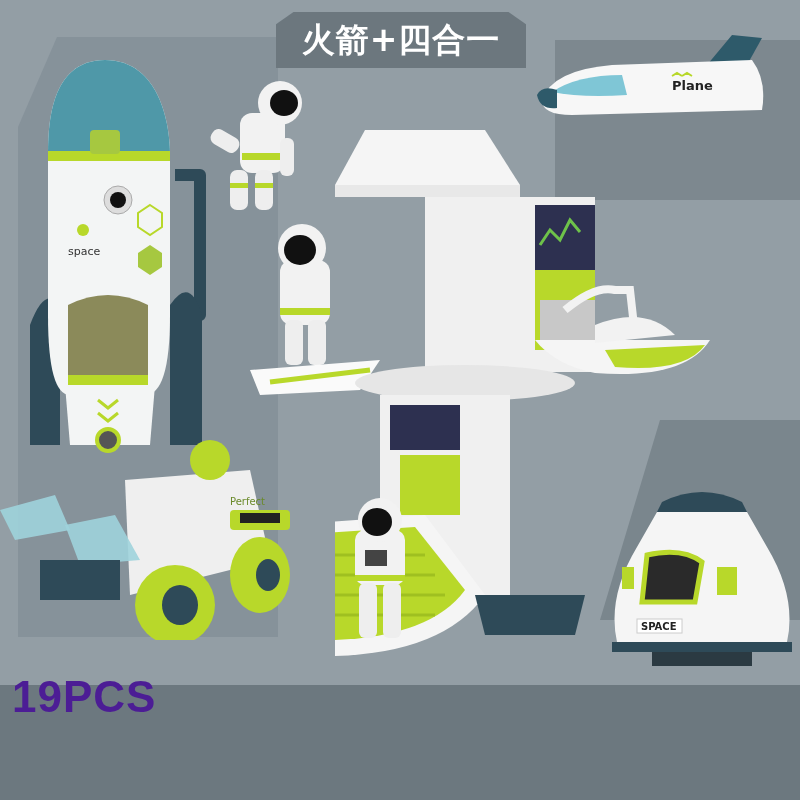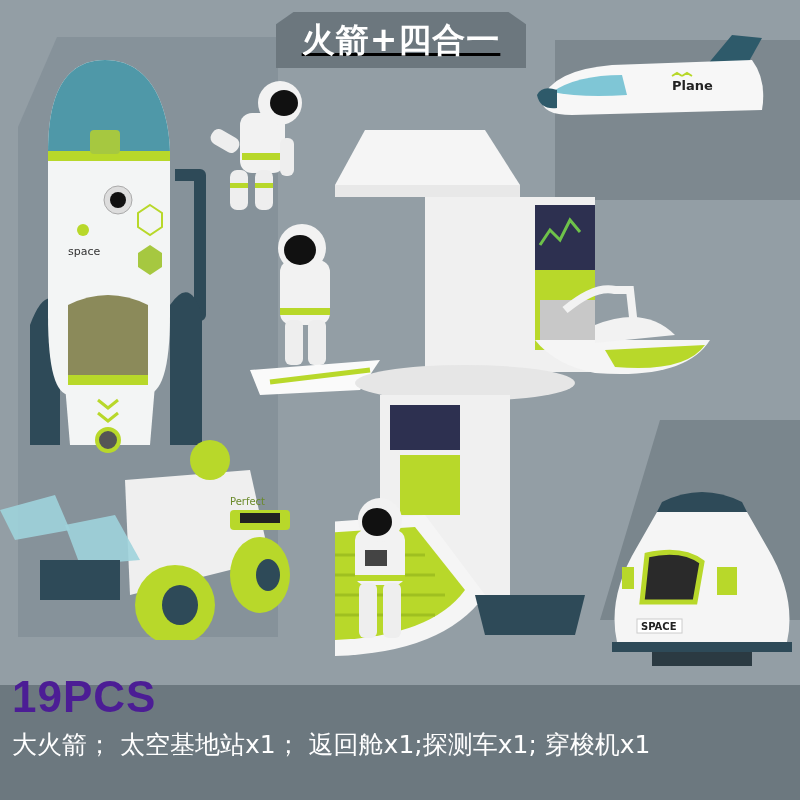--- a/index.html
+++ b/index.html
@@ -3,21 +3,21 @@
 <meta charset="utf-8">
 <style>
   html,body{margin:0;padding:0;}
   body{width:800px;height:800px;overflow:hidden;background:#939ea5;font-family:"DejaVu Sans",sans-serif;position:relative;}
   .bgpanel{position:absolute;background:#7a868d;}
   .bg-left{left:18px;top:37px;width:260px;height:600px;clip-path:polygon(15% 0,100% 0,100% 100%,0 100%,0 15%);background:#86929a;}
   .bg-right{left:555px;top:40px;width:245px;height:160px;background:#7d888f;clip-path:polygon(0 0,100% 0,100% 100%,0 100%);}
   .bg-right2{left:600px;top:420px;width:200px;height:200px;background:#7a868d;clip-path:polygon(30% 0,100% 0,100% 100%,0 100%);}
   .bottom-band{position:absolute;left:0;top:685px;width:800px;height:115px;background:#6c787f;}
   .header-badge{position:absolute;left:276px;top:12px;width:250px;height:56px;background:#6c777e;
-    clip-path:polygon(7% 0,93% 0,100% 22%,100% 100%,0 100%,0 22%);display:flex;align-items:center;justify-content:center;text-decoration:underline;}
+    clip-path:polygon(7% 0,93% 0,100% 22%,100% 100%,0 100%,0 22%);display:flex;align-items:center;justify-content:center;}
   .header-badge span{color:#fff;font-size:33px;font-weight:bold;letter-spacing:1px;}
   .pcs{position:absolute;left:12px;top:672px;font-size:44px;font-weight:bold;color:#4c1d95;letter-spacing:1px;font-family:"Liberation Sans",sans-serif;}
   .desc{position:absolute;left:12px;top:728px;color:#fff;font-size:25px;line-height:34px;white-space:nowrap;}
   .toy{position:absolute;}
   svg{display:block;}
 </style>
 </head>
 <body>
 
 <div class="bgpanel bg-left"></div>
@@ -158,14 +158,13 @@
     <rect x="15" y="80" width="12" height="22" fill="#b8d82a"></rect>
     <rect x="30" y="132" width="45" height="14" fill="#fff" stroke="#ccc"></rect>
     <text x="34" y="143" font-size="10" font-weight="bold" fill="#222" font-family="DejaVu Sans, sans-serif">SPACE</text>
     <rect x="5" y="155" width="180" height="10" fill="#2e4a58"></rect>
     <rect x="45" y="165" width="100" height="14" fill="#2b3a42"></rect>
   </svg>
 </div>
 
 <div class="pcs">19PCS</div>
 <div class="desc">
-  <div>大火箭； 太空基地站x1； 返回舱x1;探测车x1; 穿梭机x1</div>
 </div>
 
 </body></html>

